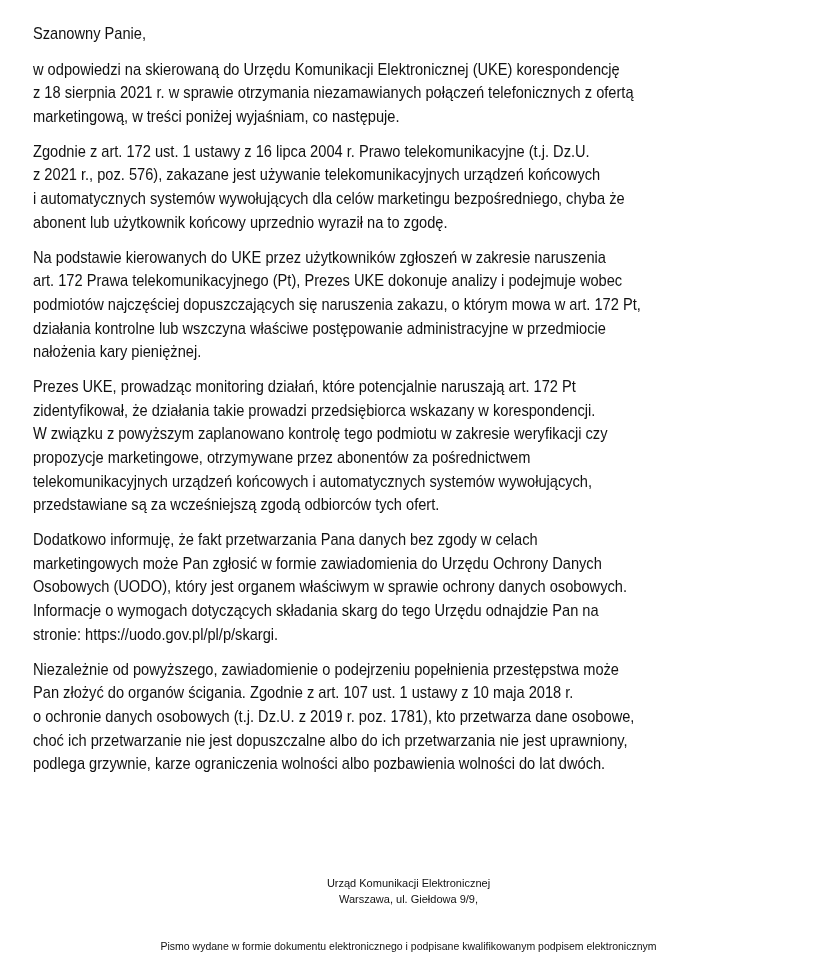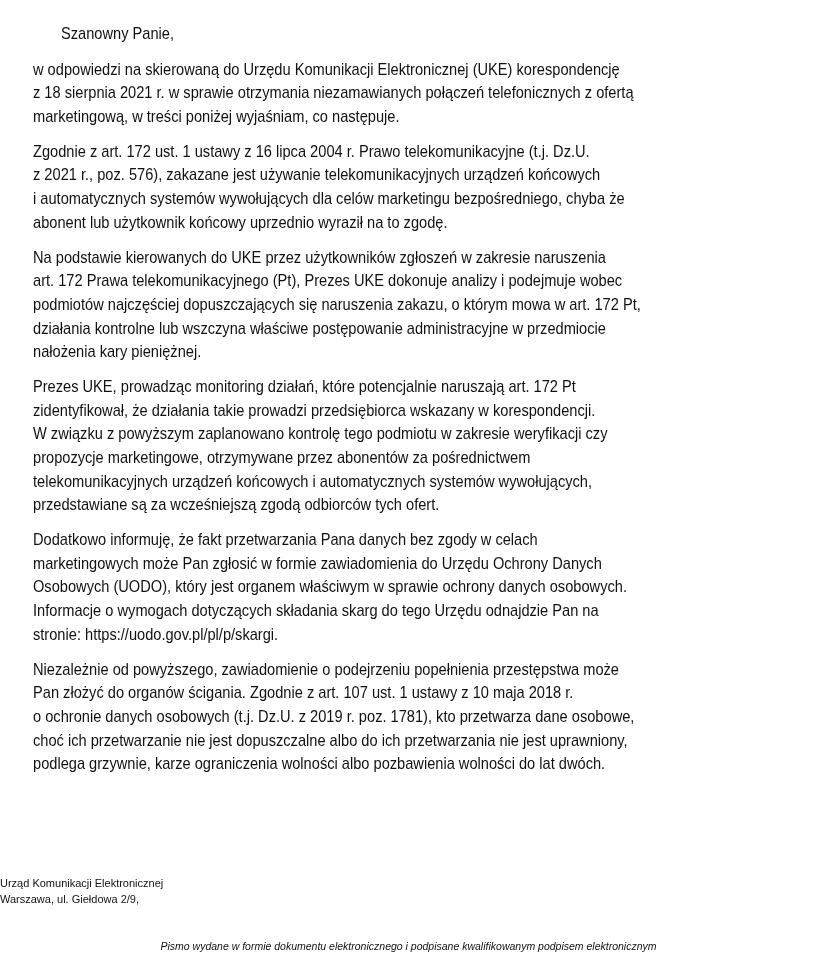--- a/index.html
+++ b/index.html
@@ -10,29 +10,29 @@
   }
   .letter { position: absolute; left: 33px; top: 22px; width: 780px; }
   .para { margin: 0 0 11.5px 0; }
   .line {
     display: block; white-space: nowrap;
     font-size: 17px; line-height: 23.6px;
     transform-origin: left center;
     transform: scaleX(0.86);
     width: 116%;
   }
-  .salutation { margin-bottom: 12px; margin-left: 28px; }
+  .salutation { margin-bottom: 12px; }
   .footer {
     position: absolute; left: 0; width: 817px; top: 876px;
-    font-size: 11px; line-height: 15.5px; color: #111;
+    text-align: center; font-size: 11px; line-height: 15.5px; color: #111;
   }
   .footer .fl { display: block; white-space: nowrap; }
   .note {
     position: absolute; left: 0; width: 817px; top: 940px;
-    text-align: center; font-size: 10.5px; font-style: italic; color: #111; white-space: nowrap;
+    text-align: center; font-size: 10.5px; color: #111; white-space: nowrap;
   }
 </style>
 </head>
 <body>
 
 <div class="letter">
   <p class="para salutation">
     <span class="line">Szanowny Panie,</span>
   </p>
 
@@ -79,16 +79,16 @@
     <span class="line">Niezależnie od powyższego, zawiadomienie o podejrzeniu popełnienia przestępstwa może</span>
     <span class="line">Pan złożyć do organów ścigania. Zgodnie z art. 107 ust. 1 ustawy z 10 maja 2018 r.</span>
     <span class="line">o ochronie danych osobowych (t.j. Dz.U. z 2019 r. poz. 1781), kto przetwarza dane osobowe,</span>
     <span class="line">choć ich przetwarzanie nie jest dopuszczalne albo do ich przetwarzania nie jest uprawniony,</span>
     <span class="line">podlega grzywnie, karze ograniczenia wolności albo pozbawienia wolności do lat dwóch.</span>
   </p>
 </div>
 
 <div class="footer">
   <span class="fl">Urząd Komunikacji Elektronicznej</span>
-  <span class="fl">Warszawa, ul. Giełdowa 2/9,</span>
+  <span class="fl">Warszawa, ul. Giełdowa 9/9,</span>
 </div>
 
 <div class="note">Pismo wydane w formie dokumentu elektronicznego i podpisane kwalifikowanym podpisem elektronicznym</div>
 
 </body></html>

